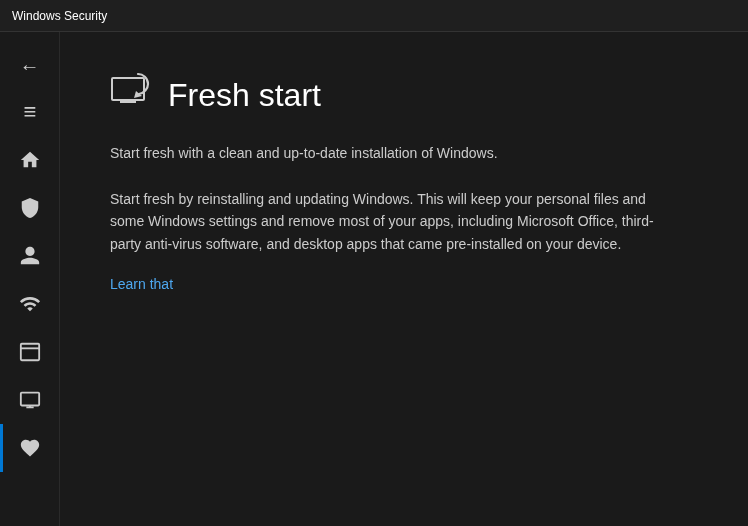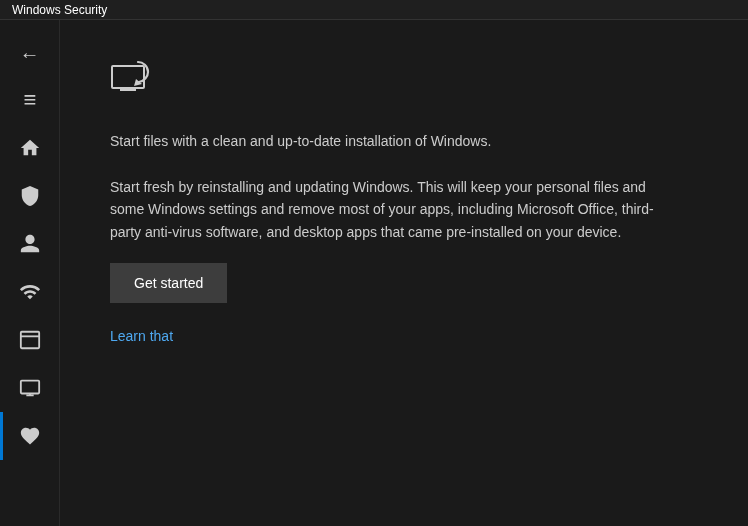--- a/index.html
+++ b/index.html
@@ -17,21 +17,21 @@
       display: flex;
       flex-direction: column;
     }
 
     .title-bar {
       background: #1f1f1f;
       padding: 6px 12px;
       display: flex;
       align-items: center;
       border-bottom: 1px solid #333;
-      height: 20px;
+      height: 32px;
     }
 
     .title-bar-text {
       color: #ffffff;
       font-size: 12px;
     }
 
     .app-container {
       display: flex;
       flex: 1;
@@ -217,25 +217,25 @@
         <svg width="42" height="38" viewBox="0 0 42 38">
 
           <rect x="2" y="6" width="32" height="22" rx="1" fill="none" stroke="#cccccc" stroke-width="2"></rect>
           <line x1="10" y1="30" x2="26" y2="30" stroke="#cccccc" stroke-width="2"></line>
           <line x1="18" y1="28" x2="18" y2="30" stroke="#cccccc" stroke-width="2"></line>
 
           <path d="M28 2 C33 2 38 6 38 12 C38 17 34 21 29 22" fill="none" stroke="#cccccc" stroke-width="2.2" stroke-linecap="round"></path>
           <polygon points="26,19 32,24 24,26" fill="#cccccc"></polygon>
         </svg>
       </span>
-    </div>
-
-    <p class="description-short">Start files with a clean and up-to-date installation of Windows.</p>
+      <h1 class="page-title">Fresh start</h1>
+    </div>
+
+    <p class="description-short">Start fresh with a clean and up-to-date installation of Windows.</p>
 
     <p class="description-long">Start fresh by reinstalling and updating Windows. This will keep your personal files and some Windows settings and remove most of your apps, including Microsoft Office, third-party anti-virus software, and desktop apps that came pre-installed on your device.</p>
 
-    <button class="get-started-btn">Get started</button>
 
     <a class="learn-more-link" href="#">Learn that</a>
 
   </main>
 
 </div>
 
 </body></html>

